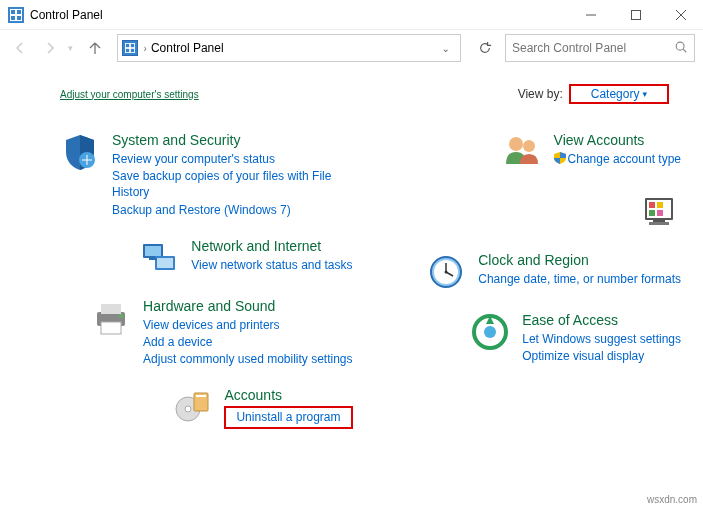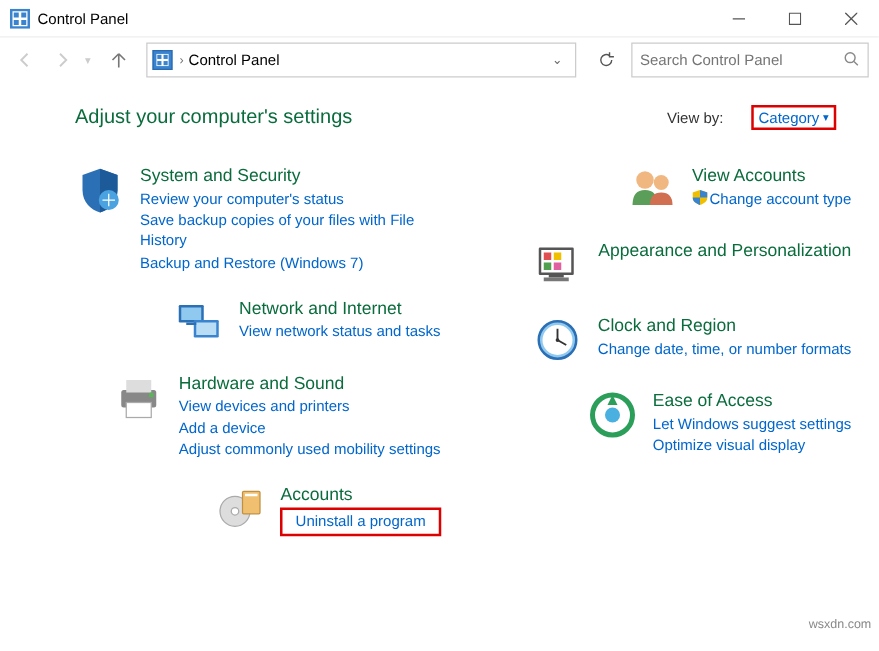--- a/index.html
+++ b/index.html
@@ -19,25 +19,25 @@
     .bc-chevron { color: #777; padding: 0 4px; font-size: 10px; }
     .bc-text { font-size: 12px; }
     .bc-drop { margin-left: auto; color: #666; padding: 0 6px; font-size: 10px; }
     .refresh { width: 28px; height: 28px; display: flex; align-items: center; justify-content: center; border: 1px solid transparent; color: #555; }
     .searchbox { width: 190px; height: 28px; border: 1px solid #ccc; display: flex; align-items: center; padding: 12px 6px; }
     .searchbox input { border: none; outline: none; flex: 1; font-size: 12px; color: #777; background: transparent; }
     .searchbox .sicon { color: #888; }
 
     .content { padding: 18px 22px 10px 60px; }
     .header-row { display: flex; align-items: center; justify-content: space-between; margin-bottom: 28px; padding-right: 12px; }
-    .heading { font-size: 16px; color: #0a6c3c; }
-    .viewby { display: flex; align-items: center; gap: 22px; font-size: 12px; }
+    .heading { font-size: 10px; color: #0a6c3c; text-decoration: underline; }
+    .viewby { display: flex; align-items: center; gap: 6px; font-size: 12px; }
     .viewby .label { color: #333; }
     .viewby .value { color: #0066cc; display: flex; align-items: center; gap: 3px; }
-    .highlight-red { border: 2px solid #d00; padding: 1px 4px; }
+    .highlight-red { border: 2px solid #d00; padding: 1px 20px; }
 
     .cols { display: flex; gap: 36px; }
     .col { flex: 1; display: flex; flex-direction: column; gap: 20px; }
     .category { display: flex; gap: 12px; justify-content: flex-end; }
     .cat-icon { width: 40px; height: 40px; flex-shrink: 0; display: flex; align-items: center; justify-content: center; }
     .cat-body { display: flex; flex-direction: column; gap: 1px; }
     .cat-title { color: #0a6c3c; font-size: 14px; font-weight: 400; margin-bottom: 2px; }
     .cat-link { color: #0066cc; font-size: 12px; line-height: 1.35; cursor: pointer; }
     .highlight-red-inline { border: 2px solid #d00; padding: 1px 10px; display: inline-block; }
 
@@ -239,23 +239,20 @@
               <rect x="4" y="6" width="28" height="22" rx="1" fill="#555"></rect>
               <rect x="6" y="8" width="24" height="18" fill="#fff"></rect>
               <rect x="8" y="10" width="6" height="6" fill="#e05050"></rect>
               <rect x="16" y="10" width="6" height="6" fill="#f0c000"></rect>
               <rect x="8" y="18" width="6" height="6" fill="#50a050"></rect>
               <rect x="16" y="18" width="6" height="6" fill="#e060a0"></rect>
               <rect x="12" y="28" width="12" height="2" fill="#555"></rect>
               <rect x="8" y="30" width="20" height="3" fill="#777"></rect>
             </svg>
         </div>
-        <div class="cat-body">
-          <a class="cat-title">Appearance and Personalization</a>
-        </div>
       </div>
 
       <div class="category">
         <div class="cat-icon">
           <svg viewBox="0 0 40 40" width="40" height="40">
               <circle cx="20" cy="20" r="15" fill="#8fc9f0" stroke="#2b6fb5" stroke-width="2"></circle>
               <circle cx="20" cy="20" r="12" fill="#fff"></circle>
               <line x1="20" y1="20" x2="20" y2="11" stroke="#333" stroke-width="1.5"></line>
               <line x1="20" y1="20" x2="27" y2="24" stroke="#333" stroke-width="1.5"></line>
               <circle cx="20" cy="20" r="1.5" fill="#333"></circle>

